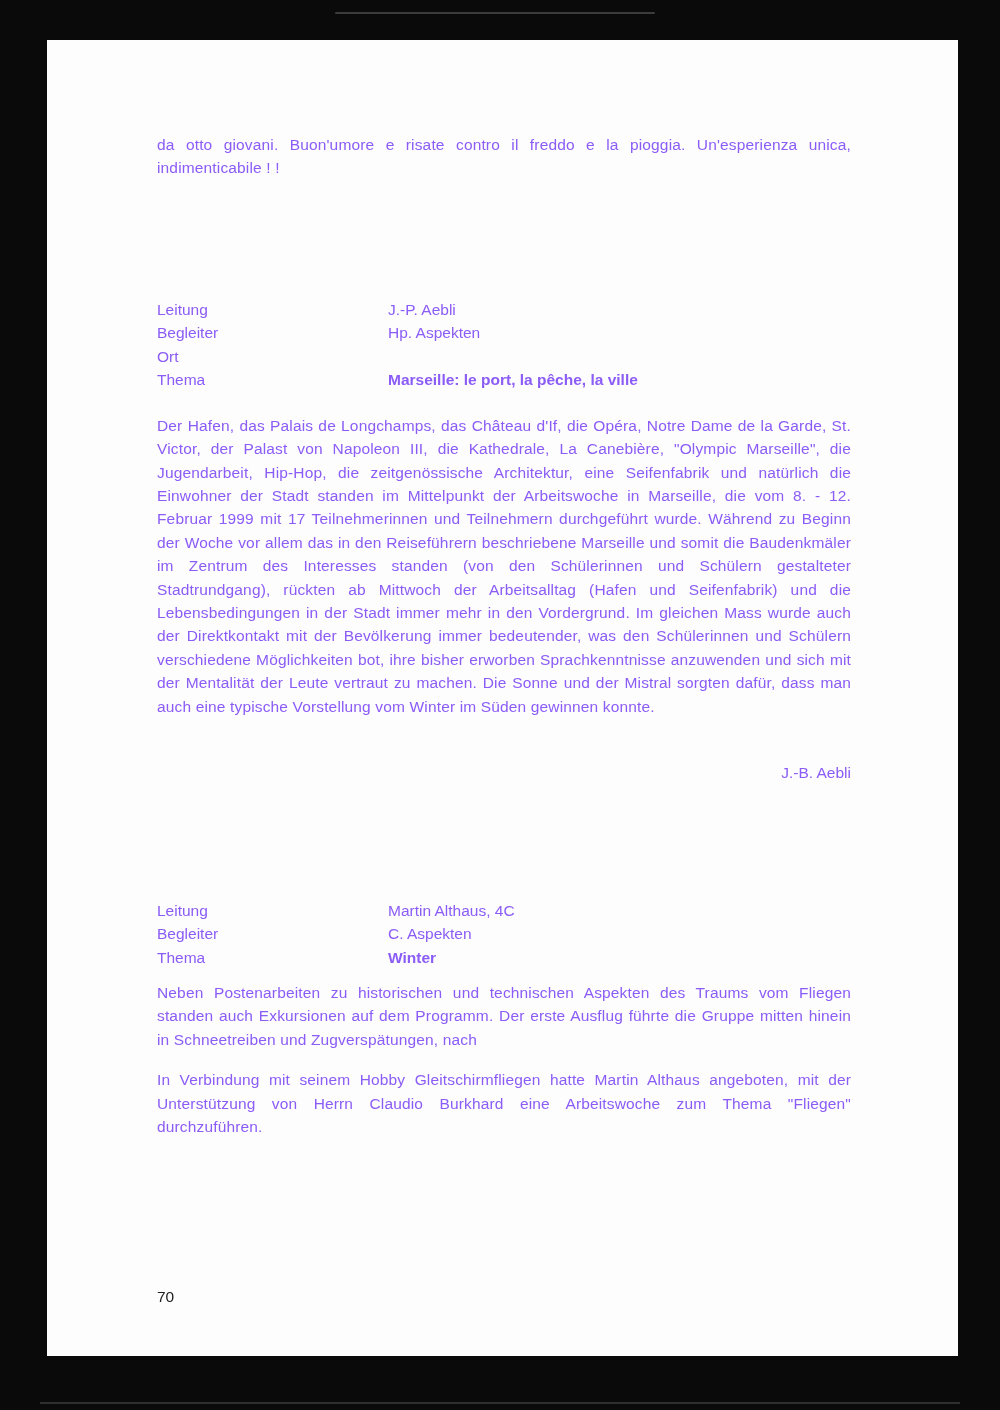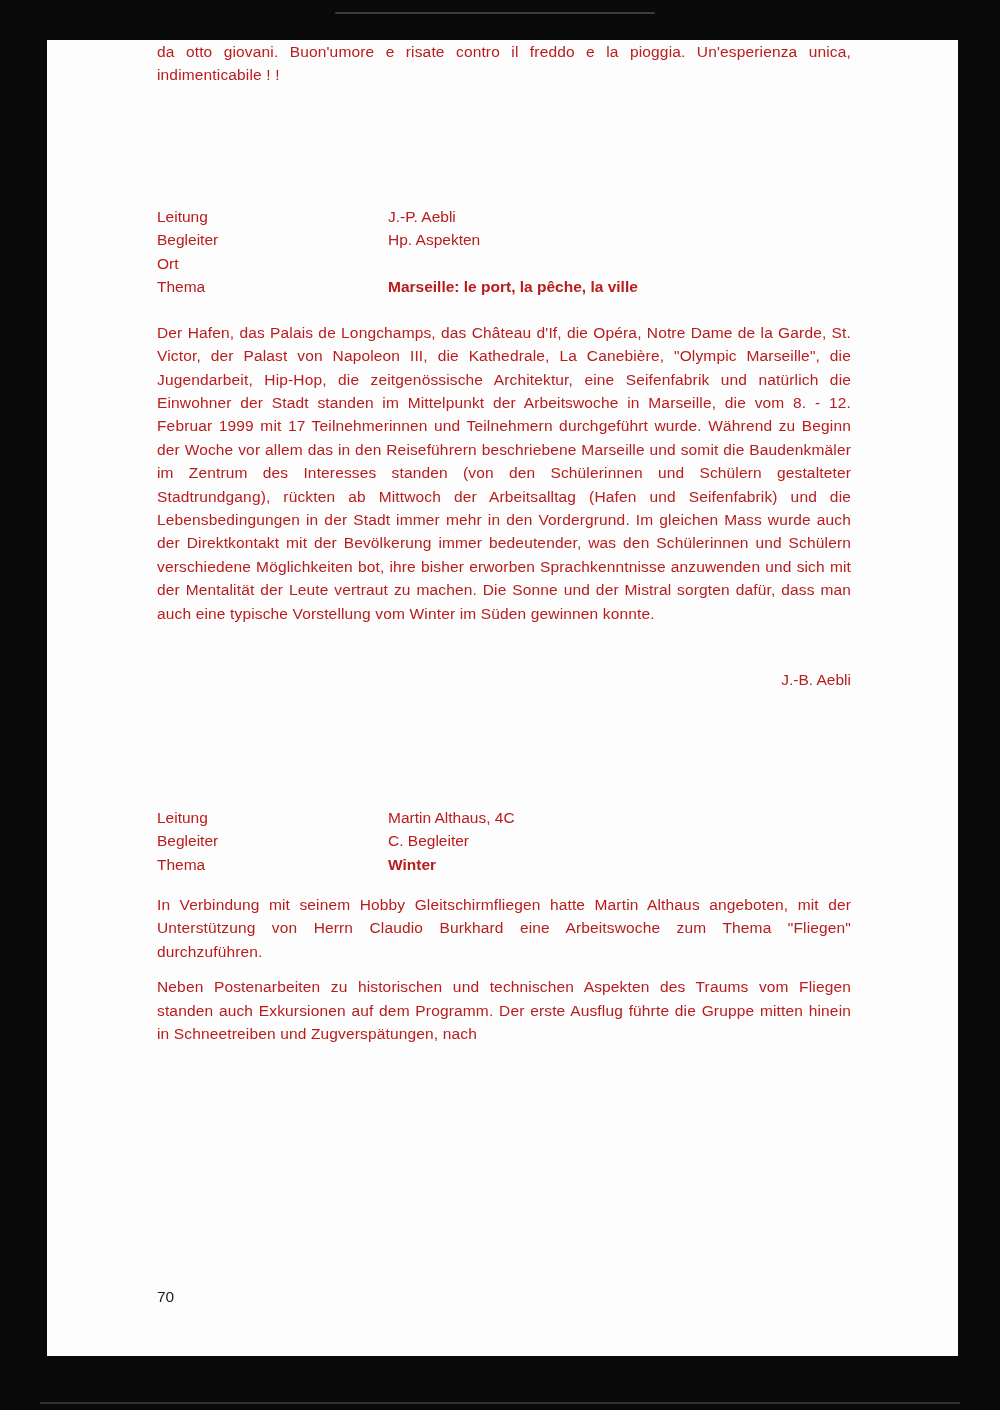--- a/index.html
+++ b/index.html
@@ -38,21 +38,22 @@
     top: 40px;
     width: 911px;
     height: 1316px;
     background: #fdfdfd;
   }
   .content {
     position: absolute;
     left: 110px;
     top: 0;
     width: 694px;
-    color: #b91c1c;
+    padding-top: 93px;
+    color: #8b5cf6;
     font-size: 15.5px;
     line-height: 23.4px;
   }
   p {
     margin: 0;
   }
   .para {
     text-align: justify;
     letter-spacing: 0.15px;
   }
@@ -136,29 +137,29 @@
 
       <p class="signature sig-2">J.-B. Aebli</p>
 
       <div class="meta-block meta-block-2">
         <div class="meta-row">
           <span class="meta-label">Leitung</span>
           <span class="meta-value">Martin Althaus, 4C</span>
         </div>
         <div class="meta-row">
           <span class="meta-label">Begleiter</span>
-          <span class="meta-value">C. Begleiter</span>
+          <span class="meta-value">C. Aspekten</span>
         </div>
         <div class="meta-row">
           <span class="meta-label">Thema</span>
           <span class="meta-value bold">Winter</span>
         </div>
       </div>
 
+      <p class="para sec2-para-2">Neben Postenarbeiten zu historischen und technischen Aspekten des Traums vom Fliegen standen auch Exkursionen auf dem Programm. Der erste Ausflug führte die Gruppe mitten hinein in Schneetreiben und Zugverspätungen, nach</p>
+
       <p class="para sec2-para-1">In Verbindung mit seinem Hobby Gleitschirmfliegen hatte Martin Althaus angeboten, mit der Unterstützung von Herrn Claudio Burkhard eine Arbeitswoche zum Thema "Fliegen" durchzuführen.</p>
-
-      <p class="para sec2-para-2">Neben Postenarbeiten zu historischen und technischen Aspekten des Traums vom Fliegen standen auch Exkursionen auf dem Programm. Der erste Ausflug führte die Gruppe mitten hinein in Schneetreiben und Zugverspätungen, nach</p>
 
     </div>
 
     <div class="page-number">70</div>
   </div>
 </div>
 
 </body></html>

